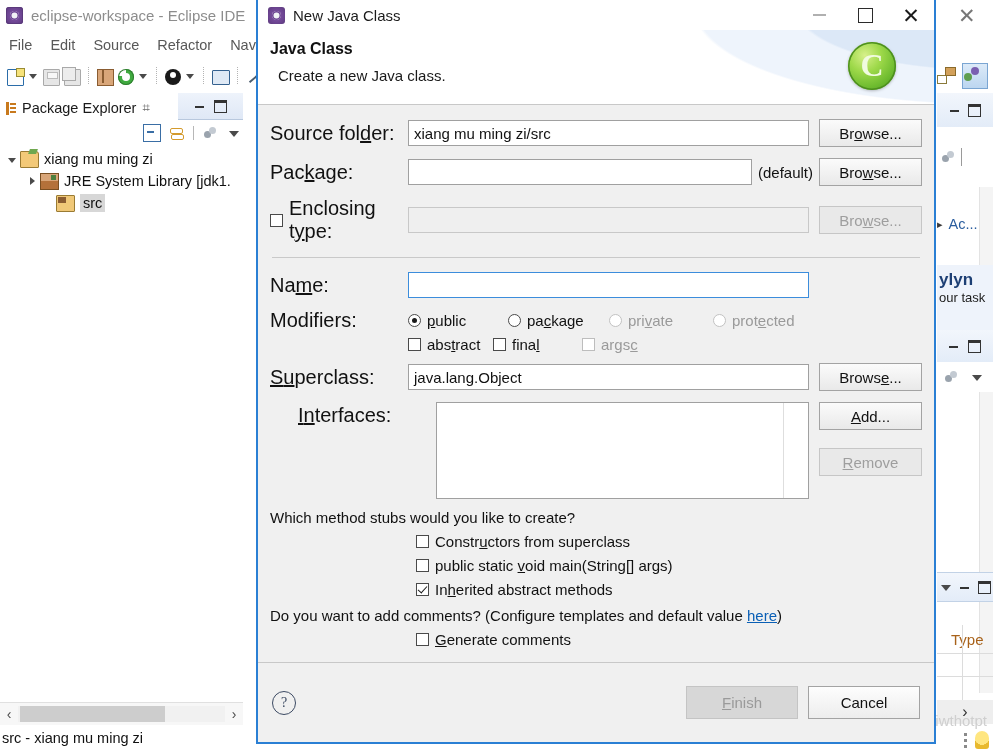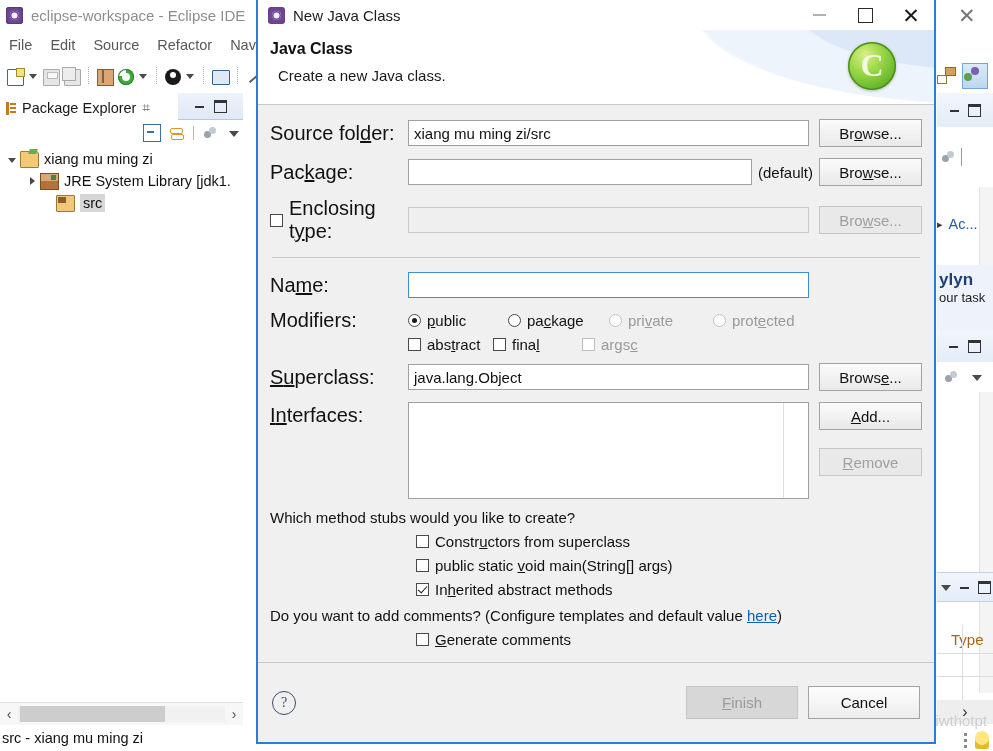--- a/index.html
+++ b/index.html
@@ -277,21 +277,21 @@
   .rb{ width:13px;height:13px;border:1.3px solid #4a4a4a;border-radius:50%;background:#fff;flex:none;margin-right:6px;position:relative;box-sizing:border-box;}
   .rb.dim{ border-color:#c2c2c2;}
   .rb.checked::after{content:"";position:absolute;left:3px;top:3px;width:5px;height:5px;border-radius:50%;background:#1a1a1a;}
 
   .sep-line{ height:1px; background:#c9c9c9; margin:14px 2px 14px 2px;}
 
   .mods-row{ display:flex; align-items:center; }
   .mod-item{ display:flex; align-items:center; font-size:15px; color:#111; margin-right:0px;}
   .mod-item.dim{ color:#9a9a9a;}
 
-  .ifaces-row{ display:flex; align-items:flex-start; }
+  .ifaces-row{ display:flex; align-items:flex-start;margin-left:28px; }
   .ifbox{
     flex:1; height:97px; background:#ffffff; border:1px solid #a0a0a0; position:relative;
     box-sizing:border-box;
   }
   .ifbox::after{content:"";position:absolute;right:24px;top:0;width:1px;height:100%;background:#dedede;}
   .ifbtns{ display:flex;flex-direction:column; }
   .ifbtns .btn{ margin-bottom:18px; }
 
   .q-text{ font-size:15px; color:#111; margin-top:4px; }
   .stub-row{ display:flex;align-items:center; margin-left:146px; margin-top:7px; font-size:15px;color:#111;}

